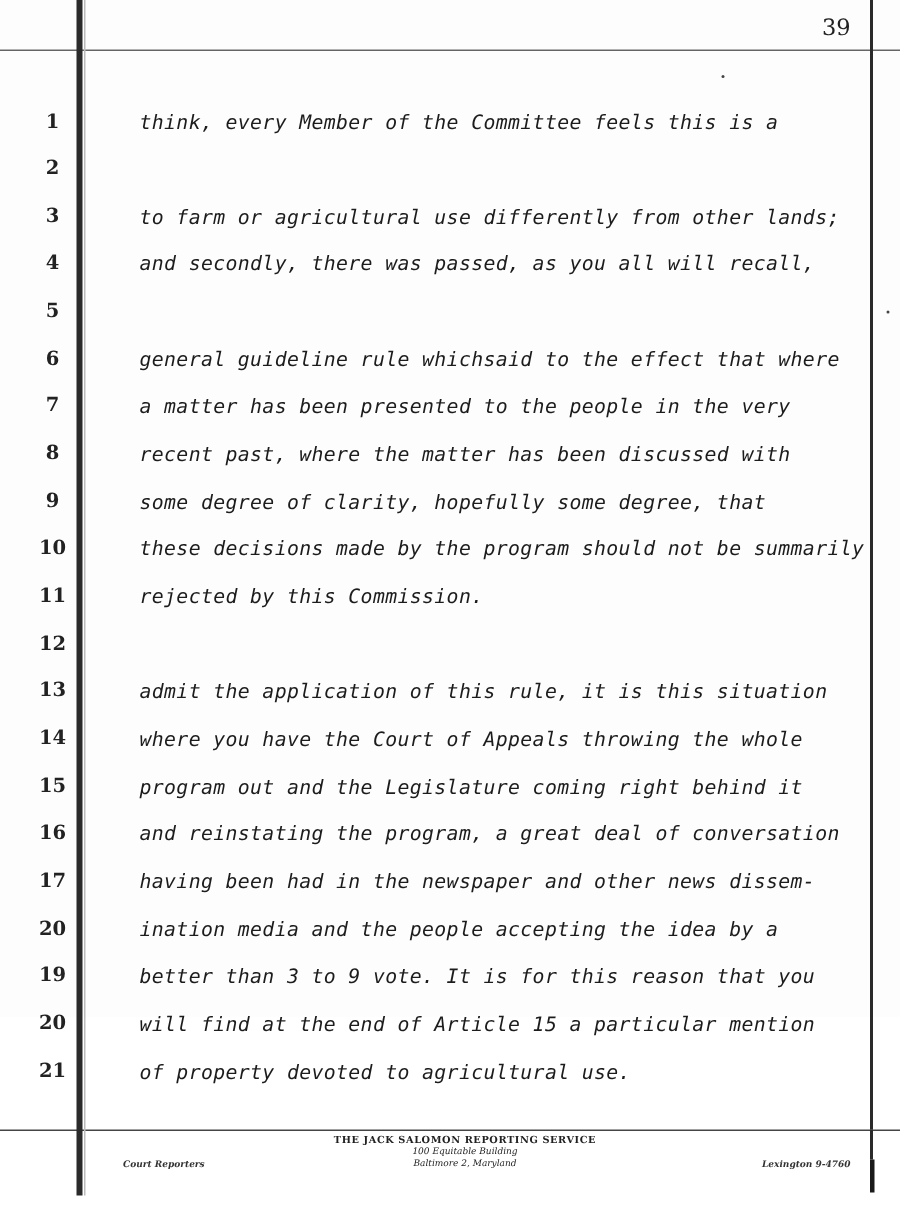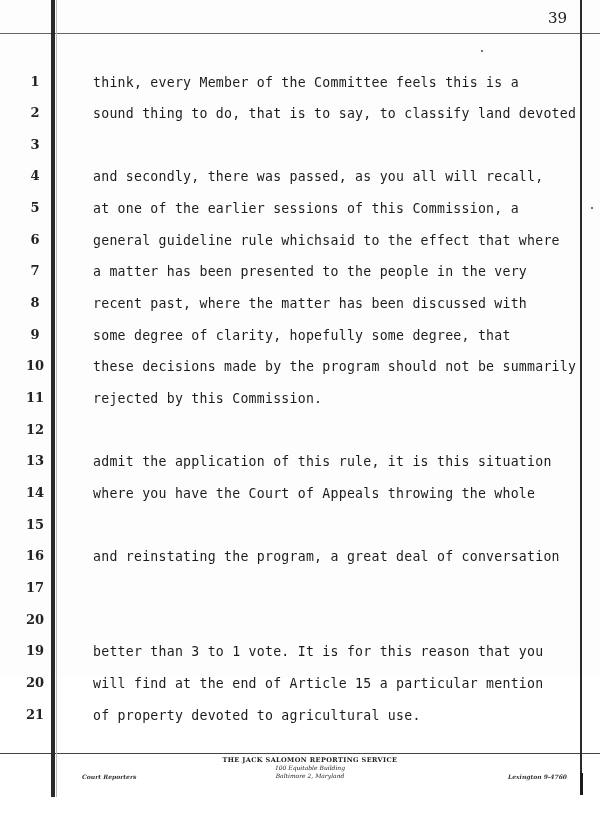--- a/index.html
+++ b/index.html
@@ -83,20 +83,21 @@
       color: #222;
     }
     .text-line {
       position: absolute;
       left: 93px;
       font-family: "DejaVu Sans Mono", "Liberation Mono", monospace;
       font-size: 13.2px;
       letter-spacing: 0.25px;
       white-space: nowrap;
       color: #1c1c1c;
+      font-style: italic;
     }
     .text-line.indent {
       left: 185px;
     }
     .footer {
       position: absolute;
       top: 756px;
       left: 0; width: 600px;
     }
     .footer-center {
@@ -172,33 +173,35 @@
   <div class="line-num" style="top:485px">14</div>
   <div class="line-num" style="top:517px">15</div>
   <div class="line-num" style="top:548px">16</div>
   <div class="line-num" style="top:580px">17</div>
   <div class="line-num" style="top:612px">20</div>
   <div class="line-num" style="top:643px">19</div>
   <div class="line-num" style="top:675px">20</div>
   <div class="line-num" style="top:707px">21</div>
 
   <div class="text-line" style="top:75px">think, every Member of the Committee feels this is a</div>
-  <div class="text-line" style="top:106px">sound thing to do, that is to say, to classify land devoted</div>
+  <div class="text-line" style="top:138px">to farm or agricultural use differently from other lands;</div>
   <div class="text-line" style="top:169px">and secondly, there was passed, as you all will recall,</div>
-  <div class="text-line" style="top:201px">at one of the earlier sessions of this Commission, a</div>
   <div class="text-line" style="top:233px">general guideline rule whichsaid to the effect that where</div>
   <div class="text-line" style="top:264px">a matter has been presented to the people in the very</div>
   <div class="text-line" style="top:296px">recent past, where the matter has been discussed with</div>
   <div class="text-line" style="top:328px">some degree of clarity, hopefully some degree, that</div>
   <div class="text-line" style="top:359px">these decisions made by the program should not be summarily</div>
   <div class="text-line" style="top:391px">rejected by this Commission.</div>
   <div class="text-line" style="top:454px">admit the application of this rule, it is this situation</div>
   <div class="text-line" style="top:486px">where you have the Court of Appeals throwing the whole</div>
+  <div class="text-line" style="top:518px">program out and the Legislature coming right behind it</div>
   <div class="text-line" style="top:549px">and reinstating the program, a great deal of conversation</div>
-  <div class="text-line" style="top:644px">better than 3 to 1 vote.  It is for this reason that you</div>
+  <div class="text-line" style="top:581px">having been had in the newspaper and other news dissem-</div>
+  <div class="text-line" style="top:613px">ination media and the people accepting the idea by a</div>
+  <div class="text-line" style="top:644px">better than 3 to 9 vote.  It is for this reason that you</div>
   <div class="text-line" style="top:676px">will find at the end of Article 15 a particular mention</div>
   <div class="text-line" style="top:708px">of property devoted to agricultural use.</div>
 
   <div class="speck" style="left:481px;top:50px"></div>
   <div class="speck" style="left:591px;top:207px"></div>
 
   <div class="footer">
     <div class="footer-left">Court Reporters</div>
     <div class="footer-center">
       <div class="name">THE JACK SALOMON REPORTING SERVICE</div>

